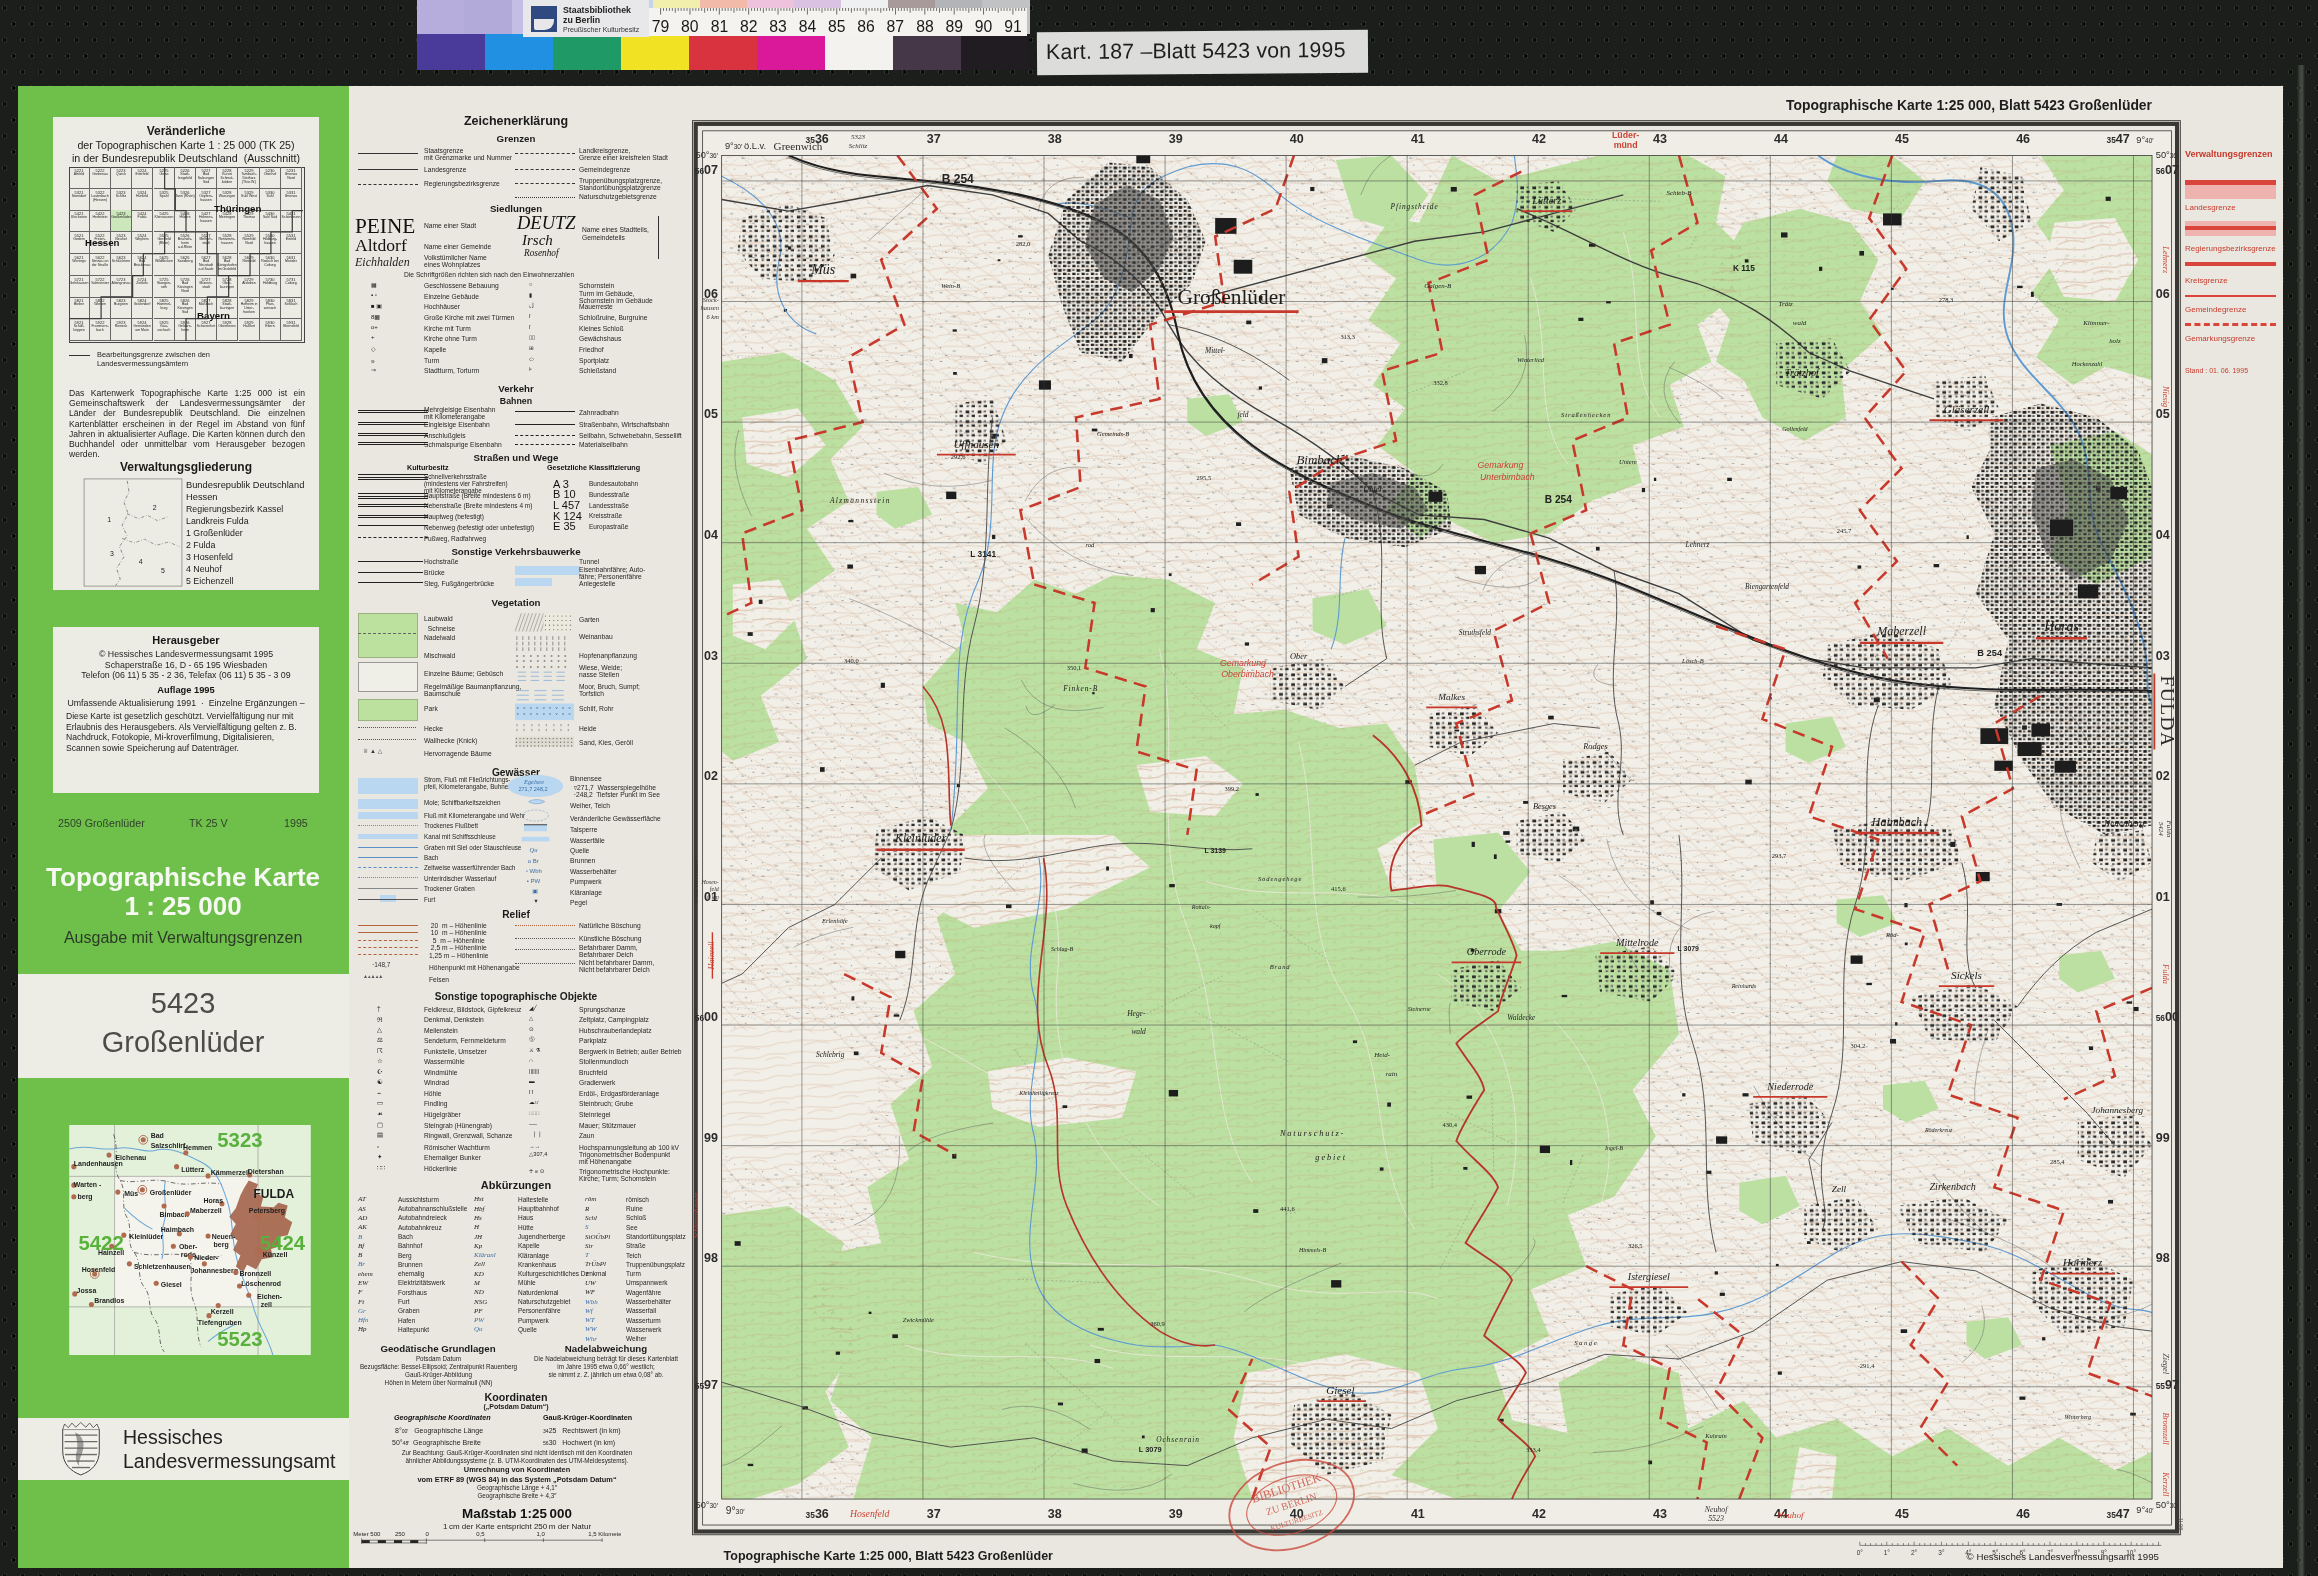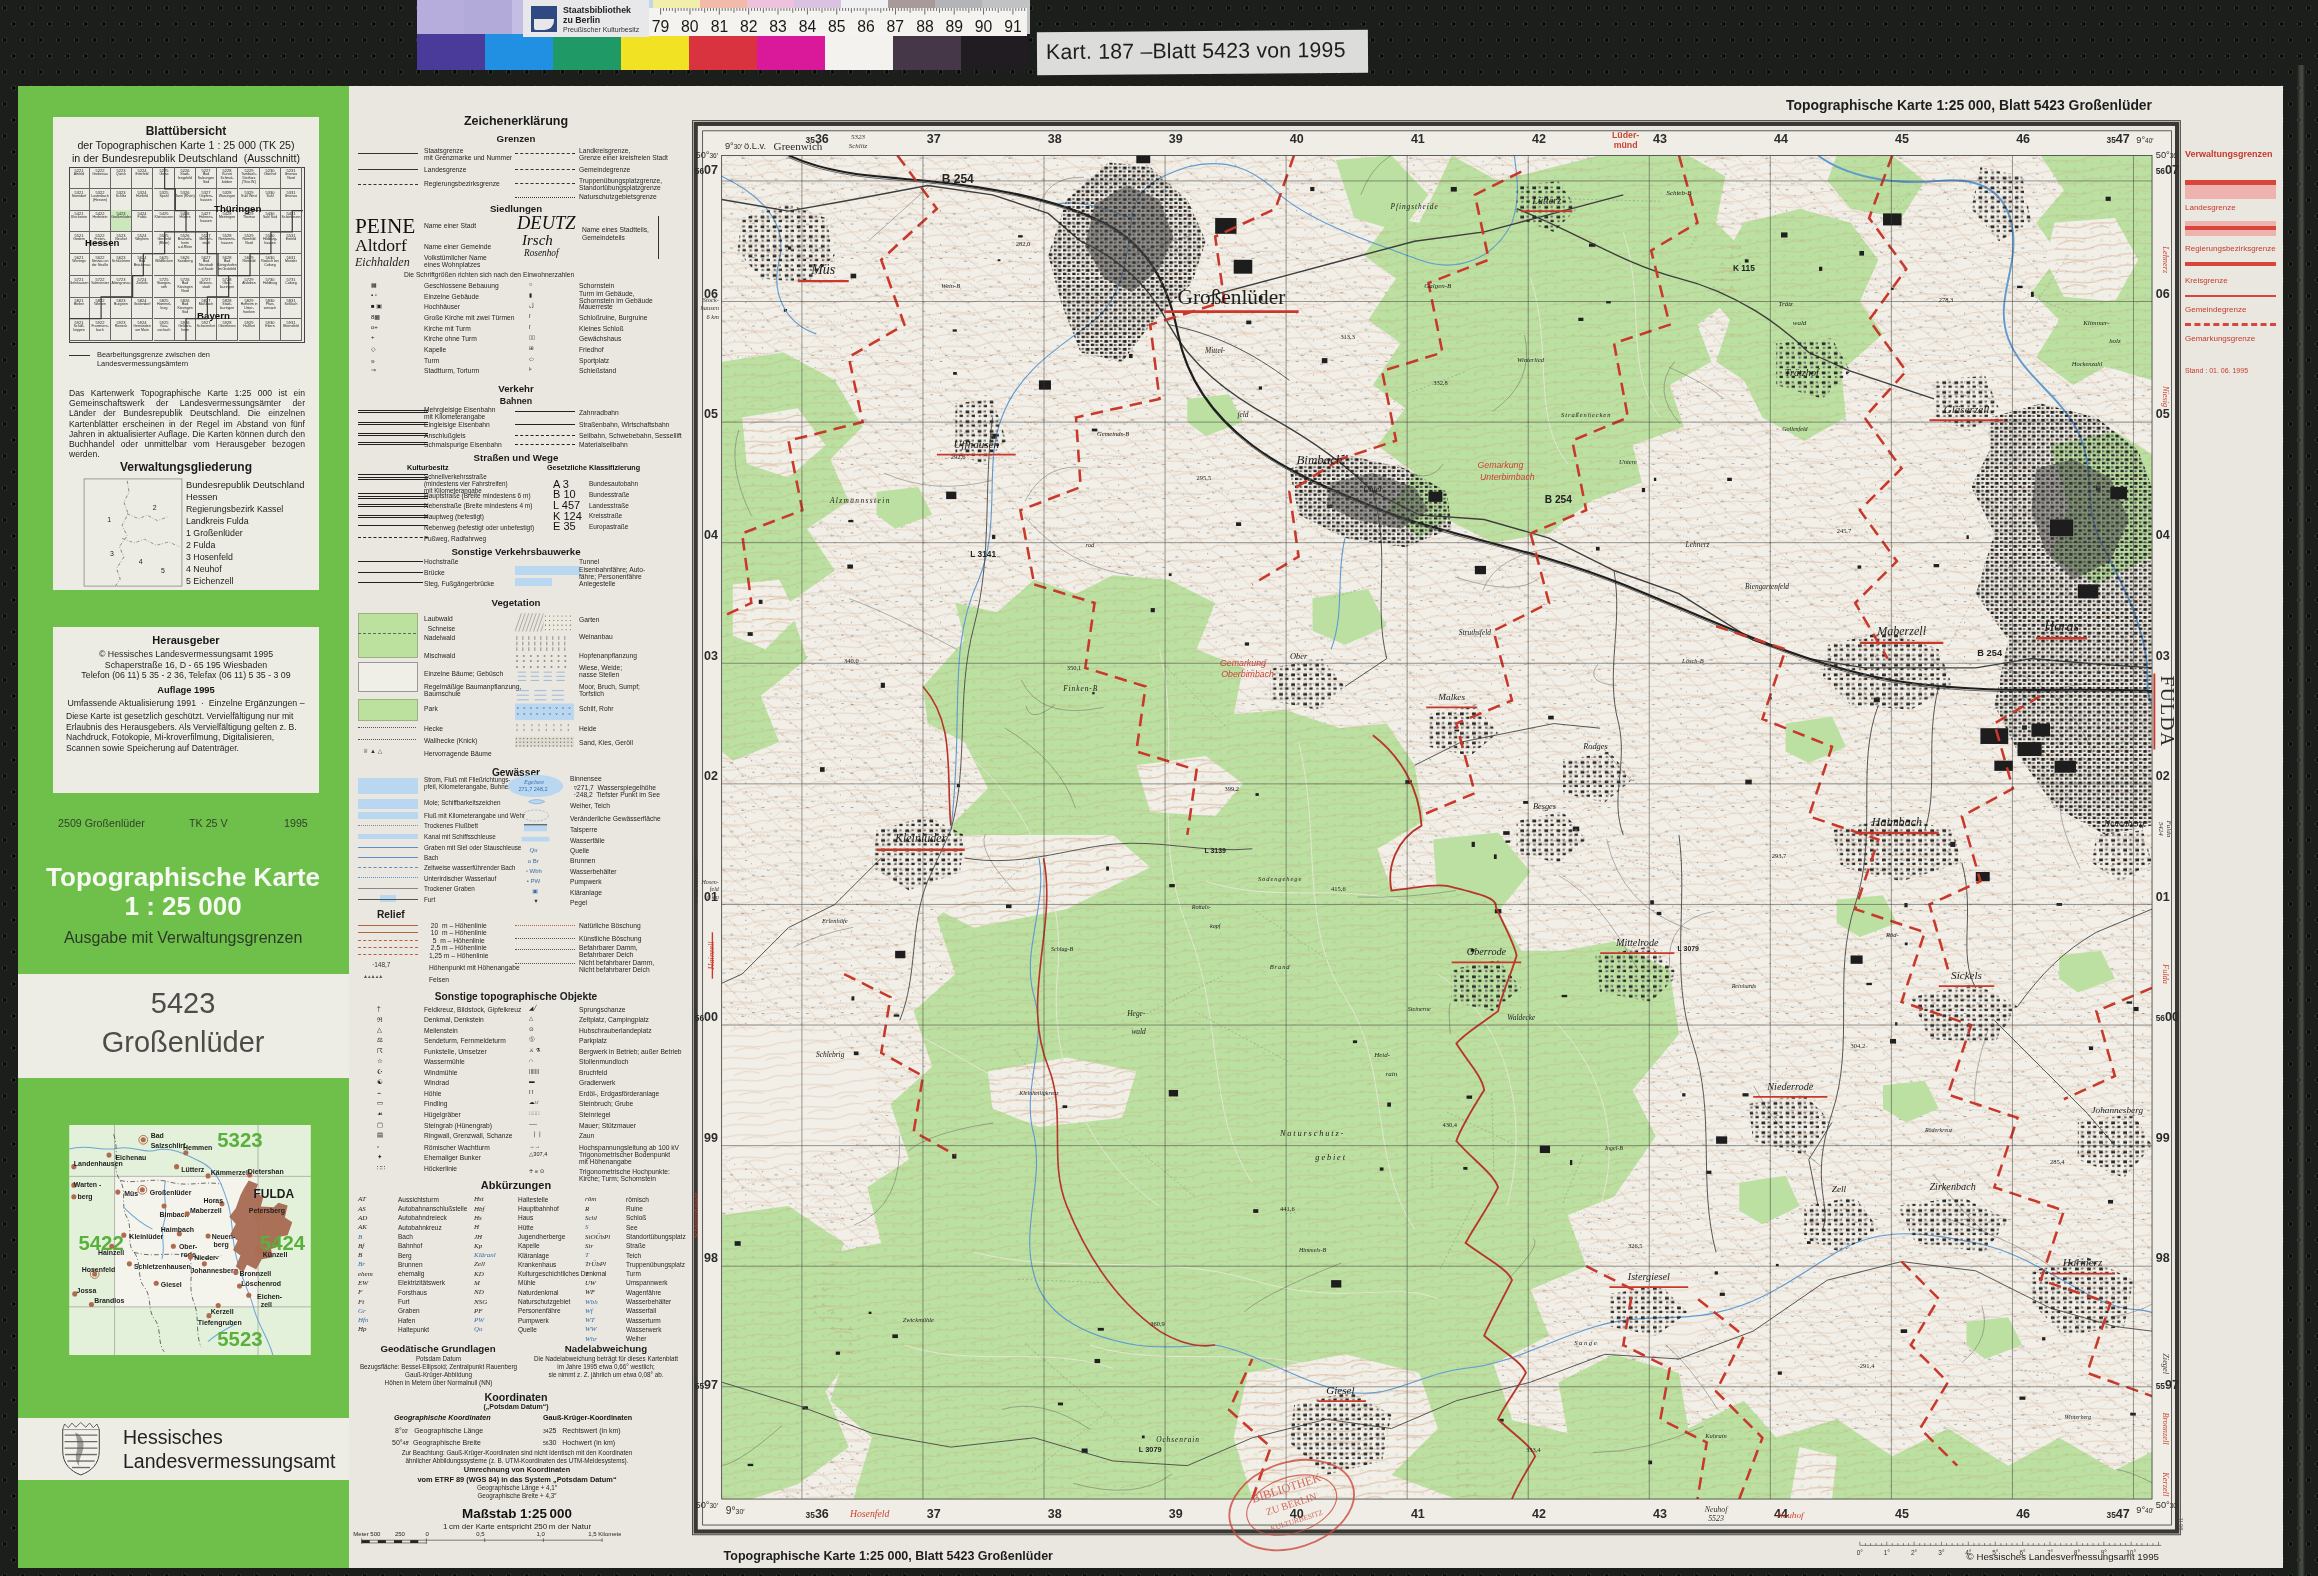--- a/index.html
+++ b/index.html
@@ -183,21 +183,21 @@
     <text x="531" y="52" font-size="34" text-anchor="middle" fill="#1a1a1a" font-family="Liberation Sans,sans-serif">87</text>
     <text x="595" y="52" font-size="34" text-anchor="middle" fill="#1a1a1a" font-family="Liberation Sans,sans-serif">88</text>
     <text x="658" y="52" font-size="34" text-anchor="middle" fill="#1a1a1a" font-family="Liberation Sans,sans-serif">89</text>
     <text x="721" y="52" font-size="34" text-anchor="middle" fill="#1a1a1a" font-family="Liberation Sans,sans-serif">90</text>
     <text x="785" y="52" font-size="34" text-anchor="middle" fill="#1a1a1a" font-family="Liberation Sans,sans-serif">91</text>
   </svg>
 <div class="abs" style="left:1037px;top:31px;width:331px;height:43px;background:#dcdcda;transform:rotate(-0.4deg);"></div>
 <div class="abs" style="left:1046px;top:39px;font-size:21.3px;color:#1e1e1e;transform:rotate(-0.4deg);letter-spacing:0.2px;">Kart. 187 –Blatt 5423 von 1995</div>
 <div class="abs" style="left:17.6px;top:86px;width:331px;height:1482px;background:#6fc04a;"></div>
 <div class="abs" style="left:53px;top:117px;width:266px;height:473px;background:#edece4;"></div>
-<div class="abs b ctr" style="left:53px;top:124px;width:266px;font-size:12px;color:#1c1c1c;">Blattübersicht</div>
+<div class="abs b ctr" style="left:53px;top:124px;width:266px;font-size:12px;color:#1c1c1c;">Veränderliche</div>
 <div class="abs ctr" style="left:53px;top:139px;width:266px;font-size:10.7px;color:#1c1c1c;">der Topographischen Karte 1 : 25 000 (TK 25)</div>
 <div class="abs ctr" style="left:53px;top:152px;width:266px;font-size:10.7px;color:#1c1c1c;">in der Bundesrepublik Deutschland&nbsp; (Ausschnitt)</div>
 <div class="abs" style="left:69px;top:167px;width:234px;height:174px;border:0.7px solid #444;"></div>
 <div class="abs" style="left:69px;top:167px;width:21px;height:22px;border-right:0.5px solid #666;border-bottom:0.5px solid #666;box-sizing:border-box;overflow:hidden;">
     <div class="ctr" style="font-size:4px;color:#222;margin-top:1.4px;">5221</div>
     <div class="ctr" style="font-size:3.5px;color:#222;line-height:3.7px;">Alsfeld</div>
   </div>
 <div class="abs" style="left:90px;top:167px;width:21px;height:22px;border-right:0.5px solid #666;border-bottom:0.5px solid #666;box-sizing:border-box;overflow:hidden;">
     <div class="ctr" style="font-size:4px;color:#222;margin-top:1.4px;">5222</div>
     <div class="ctr" style="font-size:3.5px;color:#222;line-height:3.7px;">Grebenau</div>
@@ -1132,21 +1132,21 @@
 <rect x="60" y="112" width="50" height="14" fill="#b9d7f0"></rect>
     <path d="M60,112 L110,112" stroke="#333" stroke-width="2"></path>
 <rect x="55" y="138" width="60" height="10" fill="#b9d7f0"></rect>
 <text x="72" y="172" font-size="14" fill="#3a6ea8" font-family="Liberation Serif,serif" font-style="italic">Qu</text>
 <text x="68" y="194" font-size="13" fill="#3a6ea8">o Br</text>
 <text x="64" y="216" font-size="13" fill="#3a6ea8">▫ Wbh</text>
 <text x="66" y="238" font-size="13" fill="#3a6ea8">• PW</text>
 <text x="78" y="260" font-size="13" fill="#3a6ea8">▣</text>
 <text x="80" y="282" font-size="12" fill="#333">▼</text>
 </svg>
-<div class="abs b" style="left:377px;top:909px;width:278px;text-align:left;font-size:10.2px;color:#1a1a1a;">Relief</div>
+<div class="abs b" style="left:377px;top:909px;width:278px;text-align:center;font-size:10.2px;color:#1a1a1a;">Relief</div>
 <div class="abs" style="left:429px;top:922px;width:153px;font-size:6.7px;line-height:7.4px;color:#1f1f1f;">&nbsp;20&nbsp;&nbsp;m – Höhenlinie</div>
 <div class="abs" style="left:429px;top:929px;width:153px;font-size:6.7px;line-height:7.4px;color:#1f1f1f;">&nbsp;10&nbsp;&nbsp;m – Höhenlinie</div>
 <div class="abs" style="left:429px;top:937px;width:153px;font-size:6.7px;line-height:7.4px;color:#1f1f1f;">&nbsp;&nbsp;5&nbsp;&nbsp;m – Höhenlinie</div>
 <div class="abs" style="left:429px;top:944px;width:153px;font-size:6.7px;line-height:7.4px;color:#1f1f1f;">&nbsp;2,5&nbsp;m – Höhenlinie</div>
 <div class="abs" style="left:429px;top:952px;width:153px;font-size:6.7px;line-height:7.4px;color:#1f1f1f;">1,25 m – Höhenlinie</div>
 <div class="abs" style="left:429px;top:964px;width:153px;font-size:6.7px;line-height:7.4px;color:#1f1f1f;">Höhenpunkt mit Höhenangabe</div>
 <div class="abs" style="left:429px;top:976px;width:153px;font-size:6.7px;line-height:7.4px;color:#1f1f1f;">Felsen</div>
 <div class="abs" style="left:358px;top:925px;width:60px;height:0;border-top:0.8px solid #b5643c;"></div>
 <div class="abs" style="left:358px;top:932px;width:60px;height:0;border-top:0.6px solid #b5643c;"></div>
 <div class="abs" style="left:358px;top:940px;width:60px;height:0;border-top:0.6px dashed #b5643c;"></div>

